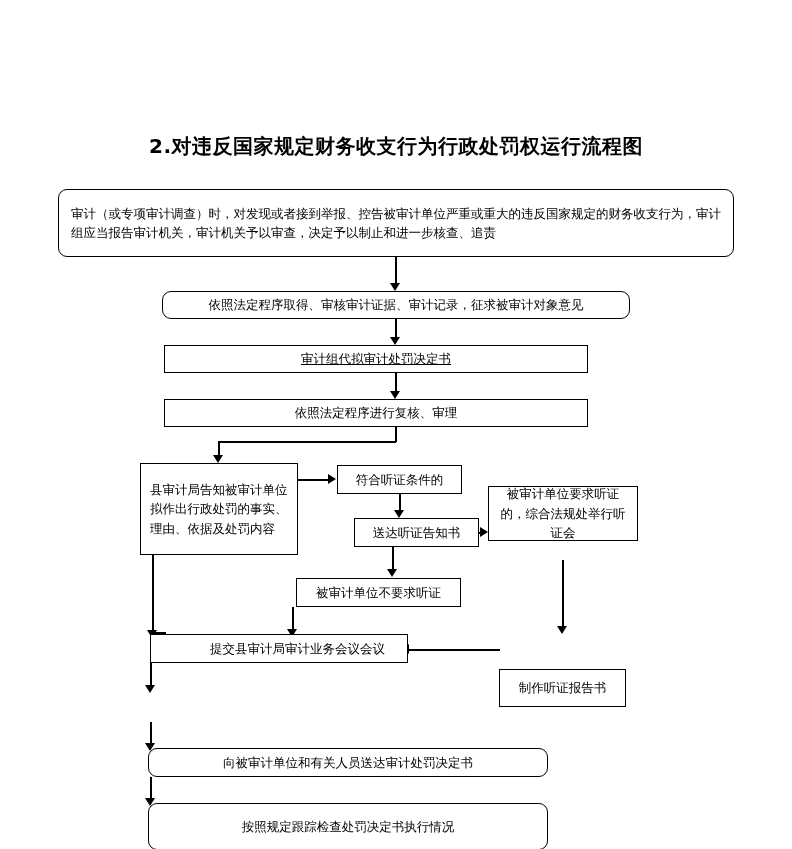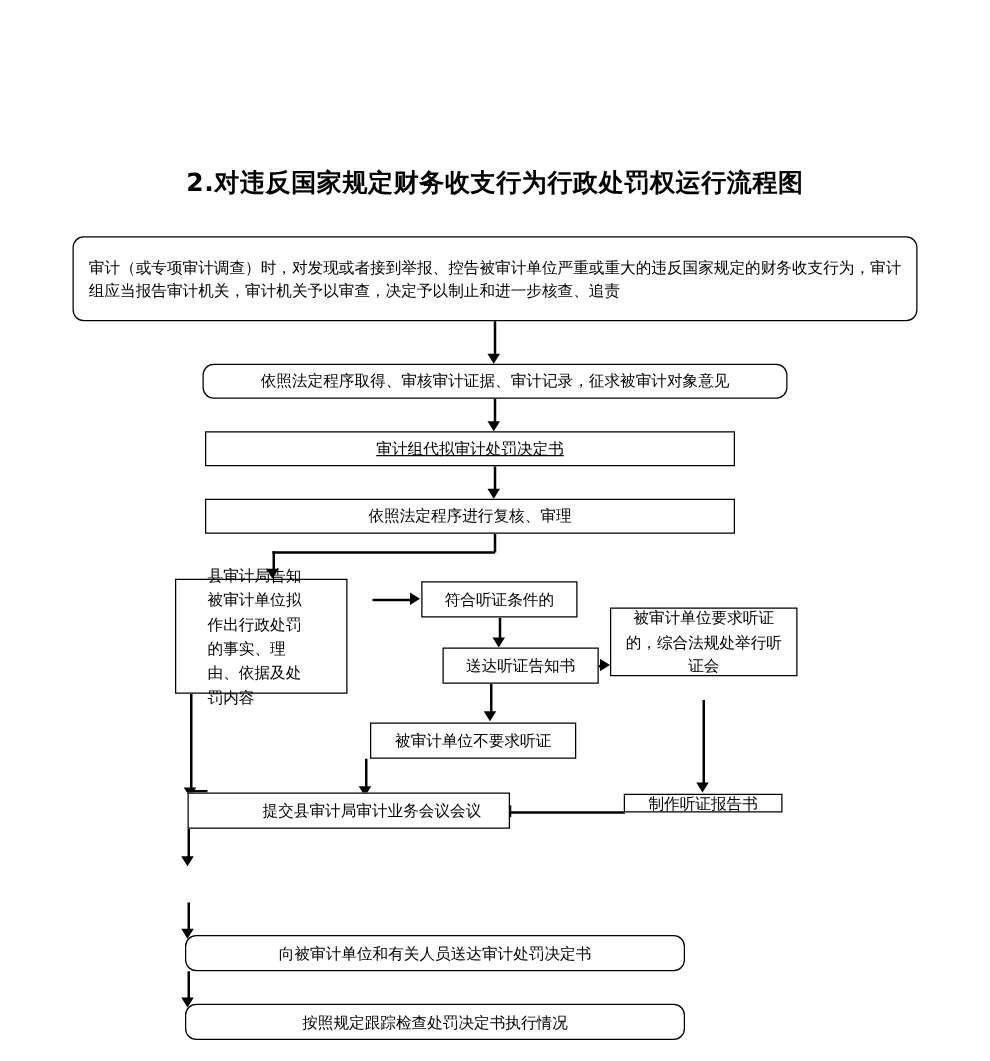--- a/index.html
+++ b/index.html
@@ -113,21 +113,21 @@
 
   <div class="node" style="left:164px; top:399px; width:424px; height:28px;">
     <div class="inner">依照法定程序进行复核、审理</div>
   </div>
 
   <div class="vline" style="left:395px; top:427px; height:15px;"></div>
   <div class="hline" style="left:218px; top:441px; width:178px;"></div>
   <div class="vline" style="left:218px; top:441px; height:17px;"></div>
   <div class="arrow down" style="left:213px; top:455px;"></div>
 
-  <div class="node leftalign" style="left:140px; top:463px; width:138px; height:92px; padding:6px 25px;">
+  <div class="node leftalign" style="left:140px; top:463px; width:158px; height:92px; padding:6px 9px;">
     <div class="inner">县审计局告知被审计单位拟作出行政处罚的事实、理由、依据及处罚内容</div>
   </div>
 
   <div class="hline" style="left:298px; top:479px; width:32px;"></div>
   <div class="arrow right" style="left:328px; top:474px;"></div>
 
   <div class="node" style="left:337px; top:465px; width:125px; height:29px;">
     <div class="inner">符合听证条件的</div>
   </div>
 
@@ -148,21 +148,21 @@
   <div class="vline" style="left:392px; top:547px; height:24px;"></div>
   <div class="arrow down" style="left:387px; top:569px;"></div>
 
   <div class="node" style="left:296px; top:578px; width:165px; height:29px;">
     <div class="inner">被审计单位不要求听证</div>
   </div>
 
   <div class="vline" style="left:562px; top:560px; height:68px;"></div>
   <div class="arrow down" style="left:557px; top:626px;"></div>
 
-  <div class="node" style="left:499px; top:635px; width:127px; height:15px;">
+  <div class="node" style="left:499px; top:669px; width:127px; height:38px;">
     <div class="inner">制作听证报告书</div>
   </div>
 
   <div class="vline" style="left:292px; top:607px; height:24px;"></div>
   <div class="arrow down" style="left:287px; top:629px;"></div>
 
   <div class="vline" style="left:152px; top:555px; height:78px;"></div>
   <div class="hline" style="left:152px; top:632px; width:14px;"></div>
   <div class="arrow down" style="left:147px; top:630px;"></div>
 
@@ -180,17 +180,17 @@
   <div class="vline" style="left:150px; top:722px; height:23px;"></div>
   <div class="arrow down" style="left:145px; top:743px;"></div>
 
   <div class="node rounded" style="left:148px; top:748px; width:400px; height:29px;">
     <div class="inner">向被审计单位和有关人员送达审计处罚决定书</div>
   </div>
 
   <div class="vline" style="left:150px; top:777px; height:23px;"></div>
   <div class="arrow down" style="left:145px; top:798px;"></div>
 
-  <div class="node rounded" style="left:148px; top:803px; width:400px; height:29px;">
+  <div class="node rounded" style="left:148px; top:803px; width:400px; height:47px;">
     <div class="inner">按照规定跟踪检查处罚决定书执行情况</div>
   </div>
 
 </div>
 
 </body></html>

